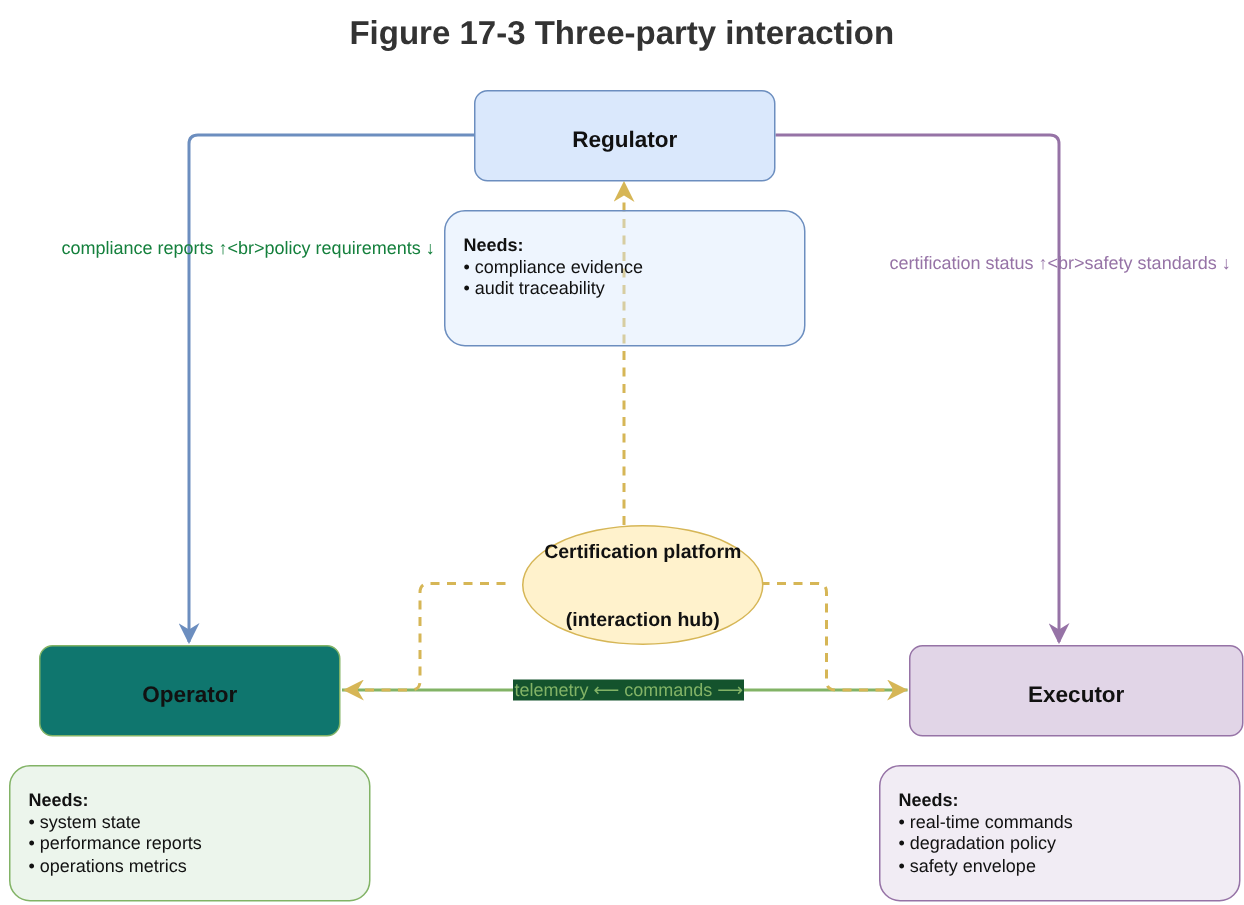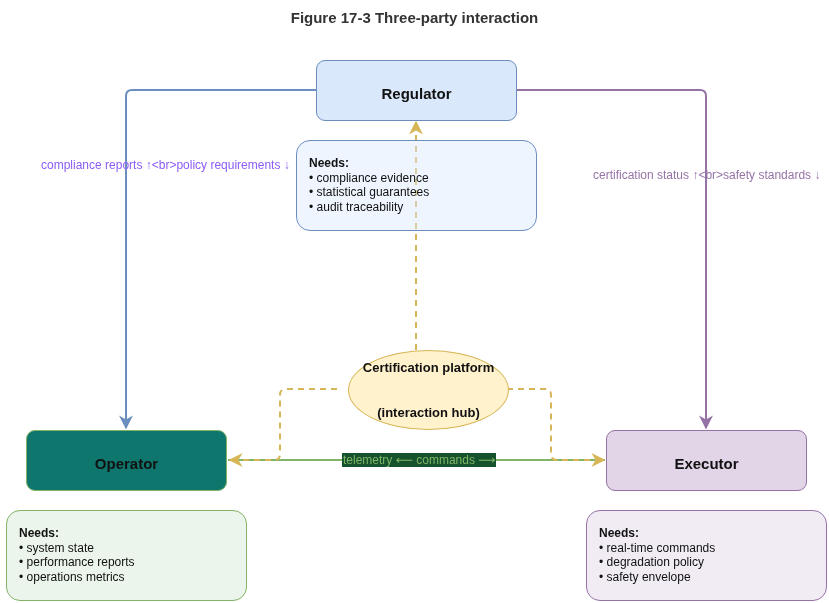--- a/index.html
+++ b/index.html
@@ -1,19 +1,19 @@
 <!DOCTYPE html>
 <html><head>
   <meta charset="utf-8">
   <style>
     html, body { margin: 0; padding: 0; background: #ffffff; }
     body { width: 829px; height: 603px; position: relative; overflow: hidden; font-family: "Liberation Sans", sans-serif; }
     #stage { position: absolute; left: 0; top: 0; width: 829px; height: 603px; }
     svg#edges { position: absolute; left: 0; top: 0; width: 829px; height: 603px; }
-    .title { position: absolute; left: 0; top: 9px; width: 829px; text-align: center; font-weight: bold; font-size: 15px; color: #333333; }
+    .title { position: absolute; left: 0; top: 9px; width: 829px; text-align: center; font-weight: bold; font-size: 22px; color: #333333; }
     .node { position: absolute; box-sizing: border-box; border-radius: 9px; text-align: center; font-weight: bold; font-size: 15px; color: #111; }
     .node span { display: block; padding-top: 24px; }
     .needs { position: absolute; box-sizing: border-box; border-radius: 14px; font-size: 12px; color: #111; padding: 15px 12px 0 12px; line-height: 14.6px; }
     .needs .hdr { font-weight: bold; }
     .edge-label { position: absolute; font-size: 12px; white-space: nowrap; background: #14532d; padding: 0 1px; }
     .hub { position: absolute; box-sizing: border-box; border-radius: 50%; background: #fff2cc; border: 1px solid #d6b656; text-align: center; font-weight: bold; font-size: 13px; color: #111; line-height: 16px; display: flex; flex-direction: column; justify-content: center; }
   </style>
 </head>
 <body>
 
@@ -47,48 +47,47 @@
     <path d="M496,389 L545,389 Q551,389 551,395 L551,454 Q551,460 557,460 L604,460" fill="none" stroke="#d6b656" stroke-width="2" stroke-dasharray="6,5" marker-end="url(#arr-gold)"></path>
   </svg>
 
   <div class="node" style="left:316px; top:60px; width:201px; height:61px; background:#dae8fc; border:1px solid #6c8ebf;">
     <span>Regulator</span>
   </div>
 
   <div class="needs" style="left:296px; top:140px; width:241px; height:91px; background:rgba(218,232,252,0.45); border:1px solid #6c8ebf;">
     <div class="hdr">Needs:</div>
     <div>• compliance evidence</div>
-    <div>• statistical guarantees</div>
     <div>• audit traceability</div>
   </div>
 
   <div class="node" style="left:26px; top:430px; width:201px; height:61px; background:#0f766e; border:1px solid #82b366;">
     <span>Operator</span>
   </div>
 
   <div class="needs" style="left:6px; top:510px; width:241px; height:91px; background:rgba(213,232,212,0.45); border:1px solid #82b366;">
     <div class="hdr">Needs:</div>
     <div>• system state</div>
     <div>• performance reports</div>
     <div>• operations metrics</div>
   </div>
 
-  <div class="node" style="left:606px; top:430px; width:201px; height:61px; background:#e1d5e7; border:1px solid #9673a6;">
+  <div class="node" style="left:606px; top:430px; width:223px; height:61px; background:#e1d5e7; border:1px solid #9673a6;">
     <span>Executor</span>
   </div>
 
   <div class="needs" style="left:586px; top:510px; width:241px; height:91px; background:rgba(225,213,231,0.45); border:1px solid #9673a6;">
     <div class="hdr">Needs:</div>
     <div>• real-time commands</div>
     <div>• degradation policy</div>
     <div>• safety envelope</div>
   </div>
 
   <div class="hub" style="left:348px; top:350px; width:161px; height:80px;gap:29px;">
     <div>Certification platform</div>
     <div>(interaction hub)</div>
   </div>
 
-  <div class="edge-label" style="left:1px; top:158px; color:#8b5cf6; background:transparent;padding-left:40px;">compliance reports ↑&lt;br&gt;policy requirements ↓</div>
+  <div class="edge-label" style="left:1px; top:158px; color:#15803d; background:transparent;padding-left:40px;">compliance reports ↑&lt;br&gt;policy requirements ↓</div>
   <div class="edge-label" style="left:592px; top:168px; color:#9673a6; background:transparent;">certification status ↑&lt;br&gt;safety standards ↓</div>
   <div class="edge-label" style="left:342px; top:453px; color:#82b366;">telemetry ⟵ commands ⟶</div>
 
 </div>
 
 </body></html>

